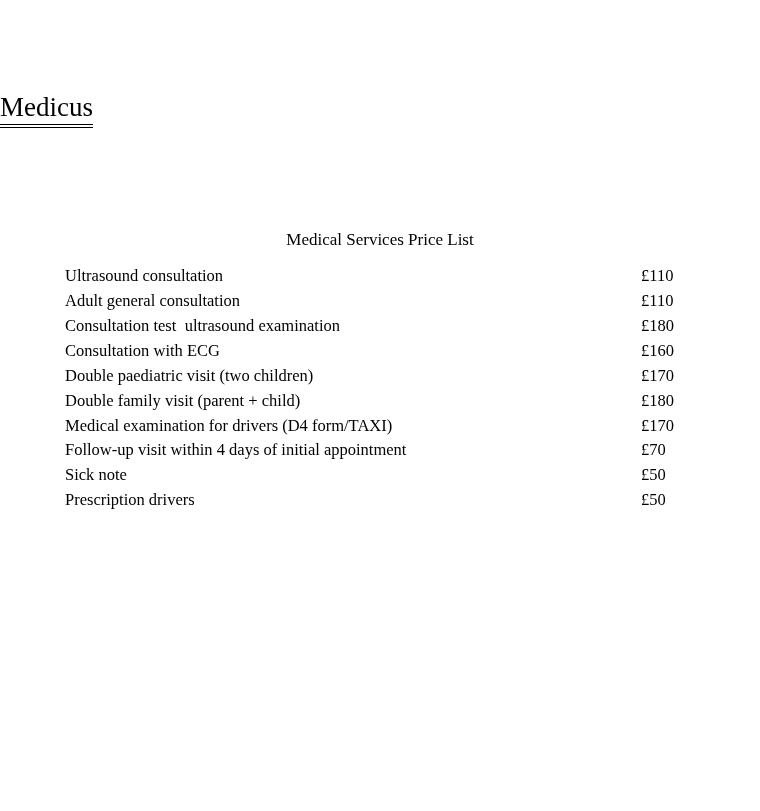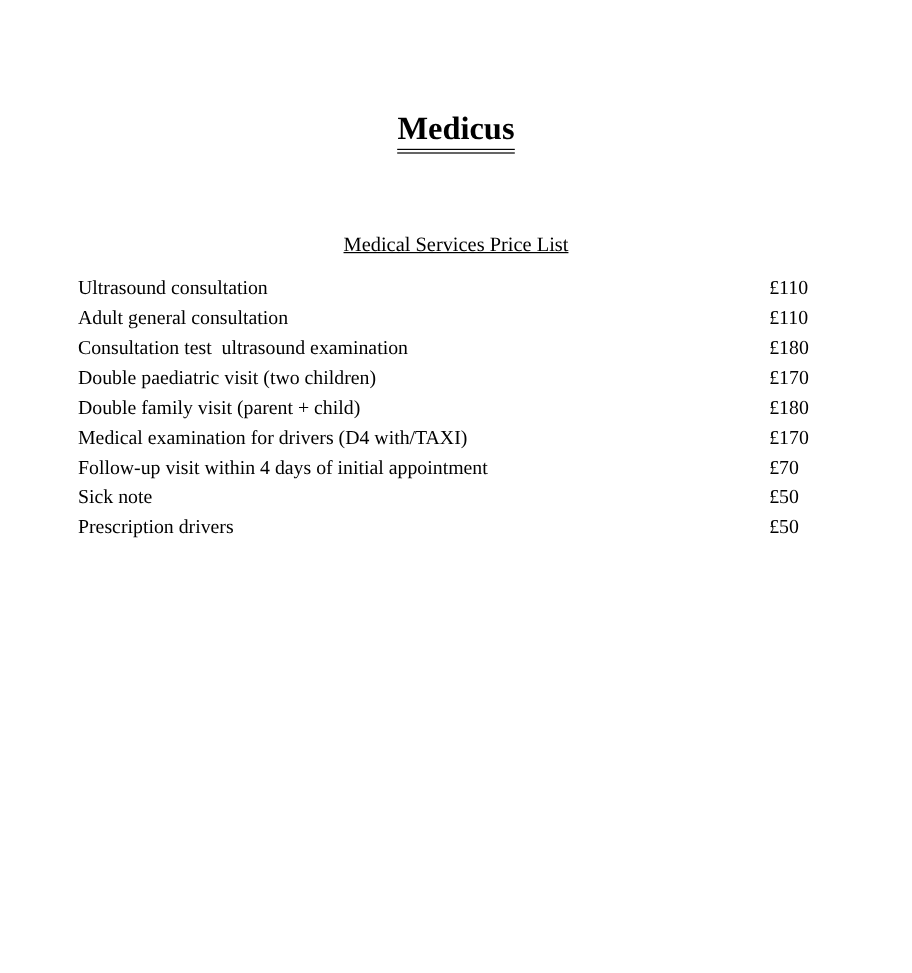--- a/index.html
+++ b/index.html
@@ -11,37 +11,36 @@
     position: relative;
     width: 760px;
     height: 811px;
     background: #ffffff;
     color: #000000;
     font-family: "Liberation Serif", "DejaVu Serif", serif;
     overflow: hidden;
   }
   .doc-title {
     padding-top: 74px;
-    text-align: center;
+    text-align: left;
     font-size: 27px;
-    font-weight: bold;
+    font-weight: normal;
     line-height: 1.15;
   }
   .doc-title .underlined {
     display: inline-block;
     border-bottom: 4px double #000000;
     padding-bottom: 1px;
   }
   .list-title {
-    margin-top: 64px;
+    margin-top: 100px;
     text-align: center;
     font-size: 17px;
     font-weight: normal;
     line-height: 24px;
-    text-decoration: underline;
   }
   .price-list {
     margin-top: 12px;
     padding-left: 65px;
     padding-right: 60px;
   }
   .price-row {
     display: flex;
     align-items: baseline;
     font-size: 16.5px;
@@ -75,35 +74,39 @@
     <div class="price-row">
       <span class="service-name">Adult general consultation</span>
       <span class="service-price">£110</span>
     </div>
 
     <div class="price-row">
       <span class="service-name">Consultation test  ultrasound examination</span>
       <span class="service-price">£180</span>
     </div>
 
+    <div class="price-row">
+      <span class="service-name">Consultation with ECG</span>
+      <span class="service-price">£160</span>
+    </div>
 
 
 
     <div class="price-row">
       <span class="service-name">Double paediatric visit (two children)</span>
       <span class="service-price">£170</span>
     </div>
 
     <div class="price-row">
       <span class="service-name">Double family visit (parent + child)</span>
       <span class="service-price">£180</span>
     </div>
 
     <div class="price-row">
-      <span class="service-name">Medical examination for drivers (D4 with/TAXI)</span>
+      <span class="service-name">Medical examination for drivers (D4 form/TAXI)</span>
       <span class="service-price">£170</span>
     </div>
 
     <div class="price-row">
       <span class="service-name">Follow-up visit within 4 days of initial appointment</span>
       <span class="service-price">£70</span>
     </div>
 
     <div class="price-row">
       <span class="service-name">Sick note</span>

